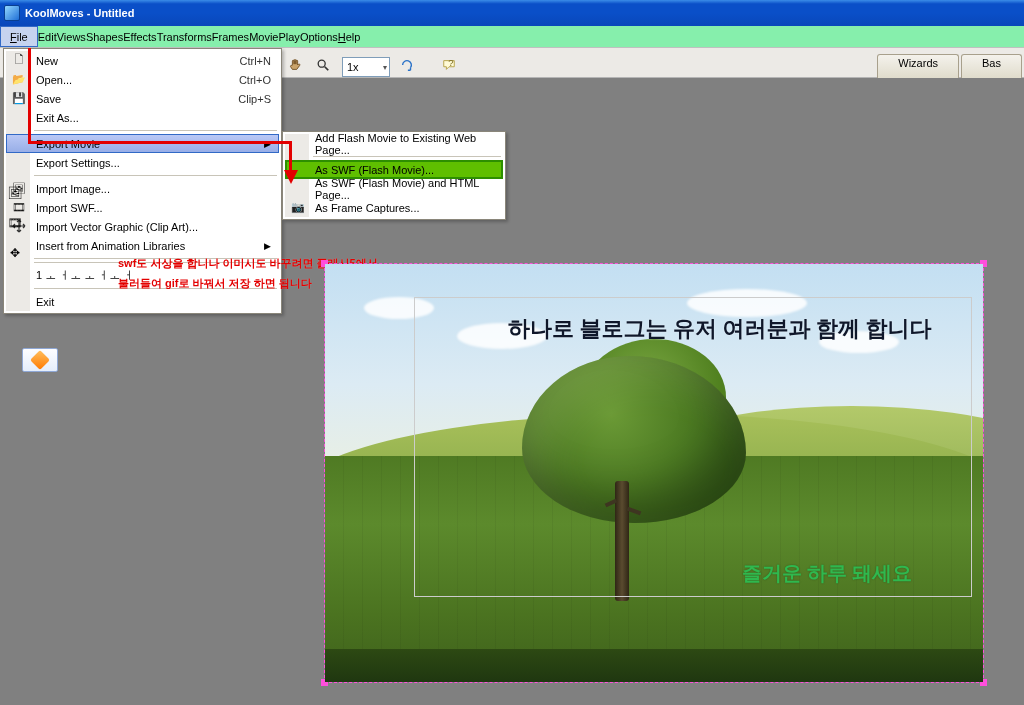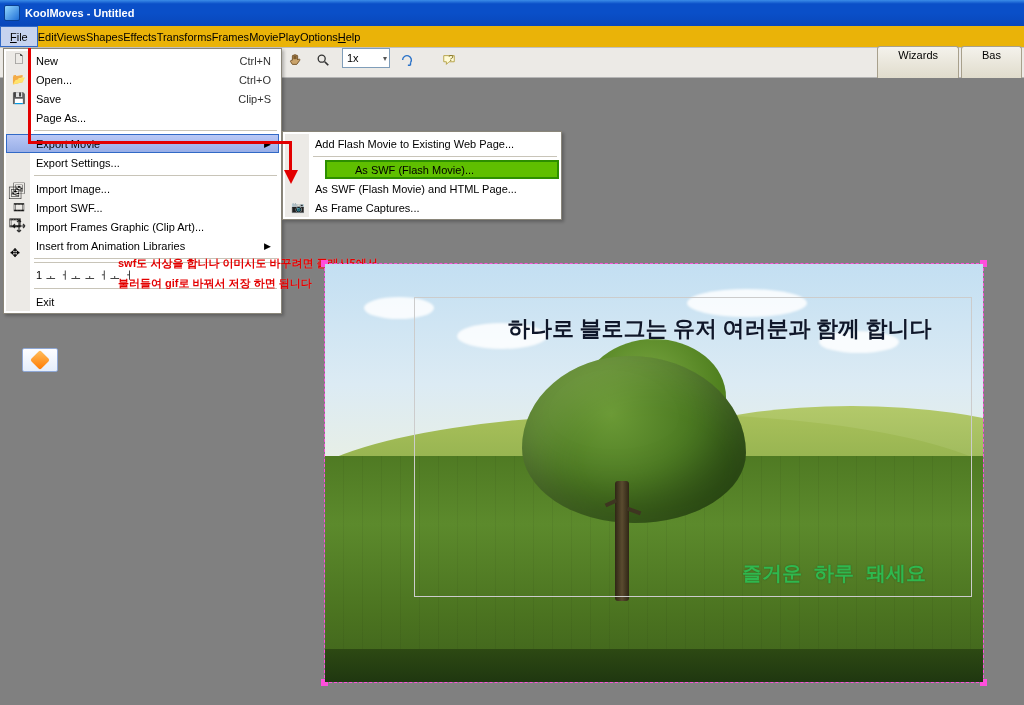--- a/index.html
+++ b/index.html
@@ -9,60 +9,60 @@
     height: 26px;
     background: linear-gradient(to bottom, #3b8ce8 0%, #0a4fc8 15%, #0a4fc8 50%, #0947ba 100%);
     display: flex; align-items: center; padding-left: 4px; color: #fff; font-weight: bold;
   }
   .titlebar-icon {
     width: 16px; height: 16px; margin-right: 5px;
     background: linear-gradient(135deg, #92d7ff, #1f6fd6); border: 1px solid #0a3f90; border-radius: 2px;
     display:flex;align-items:center;justify-content:center;font-size:9px;color:#fff;
   }
   
-  .menubar { height: 22px; background: #eab308; border-bottom: 1px solid #c0c0c0; display: flex; align-items: stretch; }
+  .menubar { height: 22px; background: #86efac; border-bottom: 1px solid #c0c0c0; display: flex; align-items: stretch; }
   .menubar-item { padding: 3px 0; display:flex; align-items:center; cursor: default; }
   .menubar-item.open { background: #c6d3ef; border: 1px solid #3169c6; padding: 2px 9px; }
   .mnemonic { text-decoration: underline; }
   
   .toolbar {
     height: 30px; background: #eceae6; border-bottom: 1px solid #b5b5b5;
-    display: flex; align-items: flex-start; padding-left: 282px; position: relative;
+    display: flex; align-items: flex-end; padding-left: 282px; position: relative;
   }
   .tool-btn { width: 26px; height: 24px; display:flex; align-items:center; justify-content:center; margin-right:2px; cursor:default; }
   .zoom-combo { width:48px; height:20px; border:1px solid #7f9db9; background:#fff; margin:0 4px; display:flex; align-items:center; padding-left:4px; position:relative; }
   .zoom-combo::after { content:"▾"; position:absolute; right:2px; font-size:8px; color:#555;}
   
   .tabs-right { position:absolute; right:0; top:0; height:30px; display:flex; align-items:flex-end; }
-  .tab { height:32px; padding:2px 20px; background:linear-gradient(#f4f2ec,#e0dccc); border:1px solid #a8a08c; border-bottom:none; border-radius:3px 3px 0 0; margin-right:2px; }
+  .tab { height:24px; padding:2px 20px; background:linear-gradient(#f4f2ec,#e0dccc); border:1px solid #a8a08c; border-bottom:none; border-radius:3px 3px 0 0; margin-right:2px; }
   .strip-icon { width:20px; height:20px; margin-bottom:6px; display:flex; align-items:center; justify-content:center; font-size:12px; }
   
   
   .filemenu {
     position:absolute; left:3px; top:48px; width:279px;
     background:#fff; border:1px solid #8a867a; box-shadow: 2px 2px 3px rgba(0,0,0,.25);
     padding:2px;
   }
   .filemenu .gutter { position:absolute; left:2px; top:2px; bottom:2px; width:24px; background:#eceae6; }
   .mrow { position:relative; height:19px; display:flex; align-items:center; padding-left:30px; padding-right:8px; cursor:default; }
   .mrow.sel { background:linear-gradient(#b9c8f5,#98aee7); border:1px solid #3169c6; padding-left:29px; padding-right:7px; height:19px; }
   .mrow .short { margin-left:auto; color:#333; }
   .mrow .arrow { margin-left:auto; font-size:9px; }
   .msep { height:1px; background:#c8c4b8; margin:3px 2px 3px 28px; position:relative; }
   .mrow .icon { position:absolute; left:5px; width:16px; text-align:center; font-size:11px; }
   .mrow.has-vector-icon .icon svg { width:14px; height:14px; }
   
   .submenu {
-    position:absolute; left:282px; top:131px; width:280px;
+    position:absolute; left:282px; top:131px; width:224px;
     background:#fff; border:1px solid #8a867a; box-shadow: 2px 2px 3px rgba(0,0,0,.25);
     padding:2px;
   }
   .submenu .gutter { position:absolute; left:2px; top:2px; bottom:2px; width:24px; background:#eceae6; }
   .submenu .mrow.hl {
-    background:#5fbf00; border:2px solid #2d8f00; padding-left:28px; padding-right:6px; height:19px;margin-left:40px;
+    background:#5fbf00; border:2px solid #2d8f00; padding-left:28px; padding-right:6px; height:19px;
   }
   
   
   .anno-vert { position:absolute; left:28px; top:48px; width:3px; height:94px; background:#e30000; }
   .anno-horz { position:absolute; left:28px; top:141px; width:262px; height:3px; background:#e30000; }
   .anno-arrowhead {
     position:absolute; left:284px; top:170px; width:0; height:0;
     border-left:7px solid transparent; border-right:7px solid transparent; border-top:14px solid #e30000;
   }
   .anno-arrowstem { position:absolute; left:289px; top:141px; width:3px; height:33px; background:#e30000; }
@@ -112,21 +112,21 @@
   
   .txt-frame { position:absolute; border:1px solid #cccccc; }
   .tf1 { left:414px; top:297px; width:558px; height:300px; }
   .ov-text1 {
     position:absolute; left:508px; top:314px; color:#0f172a;
     font-family:"Malgun Gothic","Nanum Pen Script",cursive; font-size:22px; font-weight:600;
     text-shadow:0 0 2px rgba(255,255,255,.5);
   }
   .ov-text2 {
     position:absolute; left:742px; top:560px; color:#2fb84e;
-    font-family:Liberation Mono, monospace; font-size:20px; font-weight:600;
+    font-family:Liberation Serif, serif; font-size:20px; font-weight:600;
     text-shadow:0 0 2px rgba(0,0,0,.3);
   }
   
   
   .float-tool {
     position:absolute; left:22px; top:348px; width:36px; height:24px;
     background:linear-gradient(#fdfdff,#e5eefc); border:1px solid #8fa8d6;
     display:flex; align-items:center; justify-content:center; border-radius:2px;
   }
   .float-tool span { width:14px; height:14px; background:linear-gradient(135deg,#ffbf5f,#ff7a00); transform:rotate(45deg); border-radius:2px; }
@@ -221,21 +221,21 @@
     <span class="icon">📂</span>
     <span>Open...</span>
       <span class="short">Ctrl+O</span>
   </div>
   <div class="mrow">
     <span class="icon">💾</span>
     <span>Save</span>
       <span class="short">Clip+S</span>
   </div>
   <div class="mrow">
-    <span>Page As...</span>
+    <span>Exit As...</span>
   </div>
   <div class="msep"></div>
   <div class="mrow sel">
     <span>Export Movie</span>
       <span class="arrow">▶</span>
   </div>
   <div class="mrow">
     <span>Export Settings...</span>
   </div>
   <div class="msep"></div>
@@ -244,21 +244,21 @@
     <span>Import Image...</span>
   </div>
   <div class="mrow">
     <span class="icon">🎞</span>
     <span>Import SWF...</span>
   </div>
   <div class="mrow has-vector-icon">
     <span class="icon"><svg viewBox="0 0 14 14">
           <path stroke="#333" stroke-width="1.2" fill="none" d="M7 1v12M1 7h12M7 1l-2 2M7 1l2 2M7 13l-2-2M7 13l2-2M1 7l2-2M1 7l2 2M13 7l-2-2M13 7l-2 2"></path>
         </svg></span>
-    <span>Import Frames Graphic (Clip Art)...</span>
+    <span>Import Vector Graphic (Clip Art)...</span>
   </div>
   <div class="mrow">
     <span>Insert from Animation Libraries</span>
       <span class="arrow">▶</span>
   </div>
   <div class="msep"></div>
   <div class="msep"></div>
   <div class="mrow">
     <span>1 ㅗ ㅓㅗ ㅗ ㅓㅗ ㅓ</span>
   </div>

